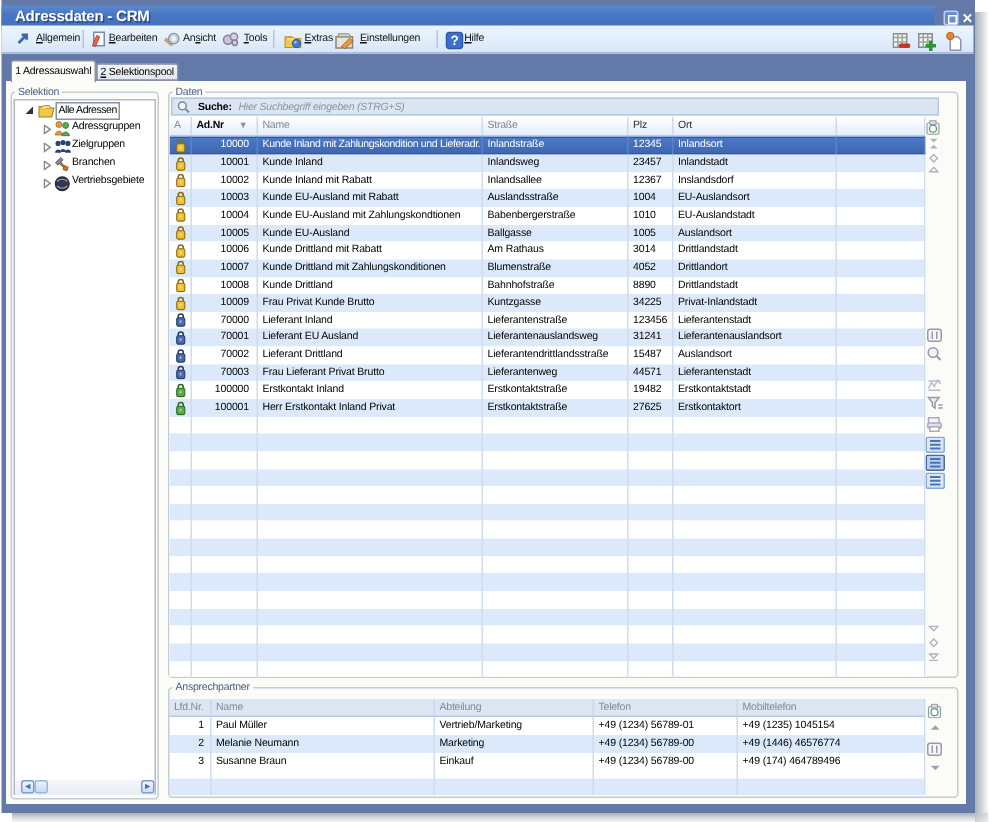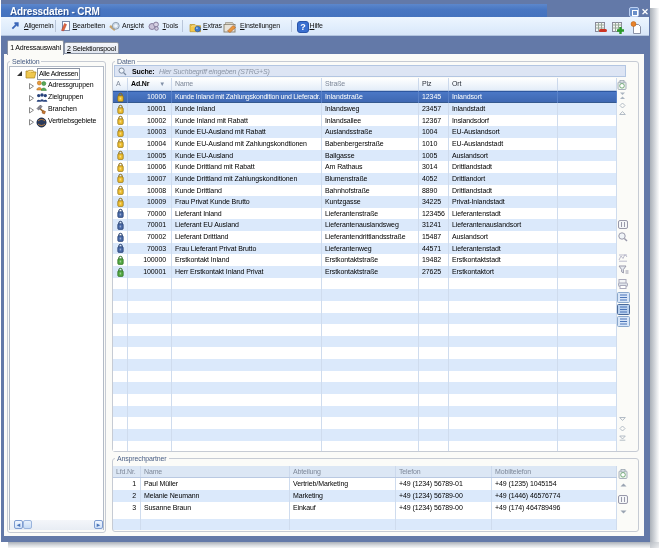--- a/index.html
+++ b/index.html
@@ -1,20 +1,20 @@
 <!DOCTYPE html>
 <html><head>
 <meta charset="utf-8">
 <style>
 html,body{margin:0;padding:0;background:#fff;}
 body{width:659px;height:548px;position:relative;font-family:"Liberation Sans",sans-serif;overflow:hidden;}
 *{box-sizing:border-box;}
 .abs{position:absolute;}
 #win{position:absolute;left:0;top:0;width:650px;height:542px;background:#6379a8;}
-#title{position:absolute;left:1px;top:4px;width:546px;height:17px;
+#title{position:absolute;left:1px;top:4px;width:622px;height:17px;
  background:linear-gradient(#5c87cc,#4876c2 35%,#4472be 75%,#3e67b0);}
 #title .txt{position:absolute;left:9px;top:2px;font-size:10px;font-weight:bold;color:#fff;
  letter-spacing:-0.15px;text-shadow:1px 1px 0 #2c4f8e;}
 #btn-restore{position:absolute;left:628px;top:3px;width:10px;height:10px;border:1px solid #bcd0f2;border-radius:2px;
  background:#6a8fc9;}
 #btn-restore:before{content:"";position:absolute;left:2px;top:2px;width:4px;height:4px;border:1px solid #fff;}
 #btn-close{position:absolute;left:639px;top:2px;width:10px;height:12px;color:#fff;font-size:9px;font-weight:bold;text-align:center;line-height:12px;}
 #menu{position:absolute;left:1px;top:17px;width:648px;height:19px;
  background:linear-gradient(#edf5fe,#e0edfc 60%,#d8e6f8);border-bottom:1px solid #b2c4de;
  font-size:7px;letter-spacing:-0.15px;color:#111;}

